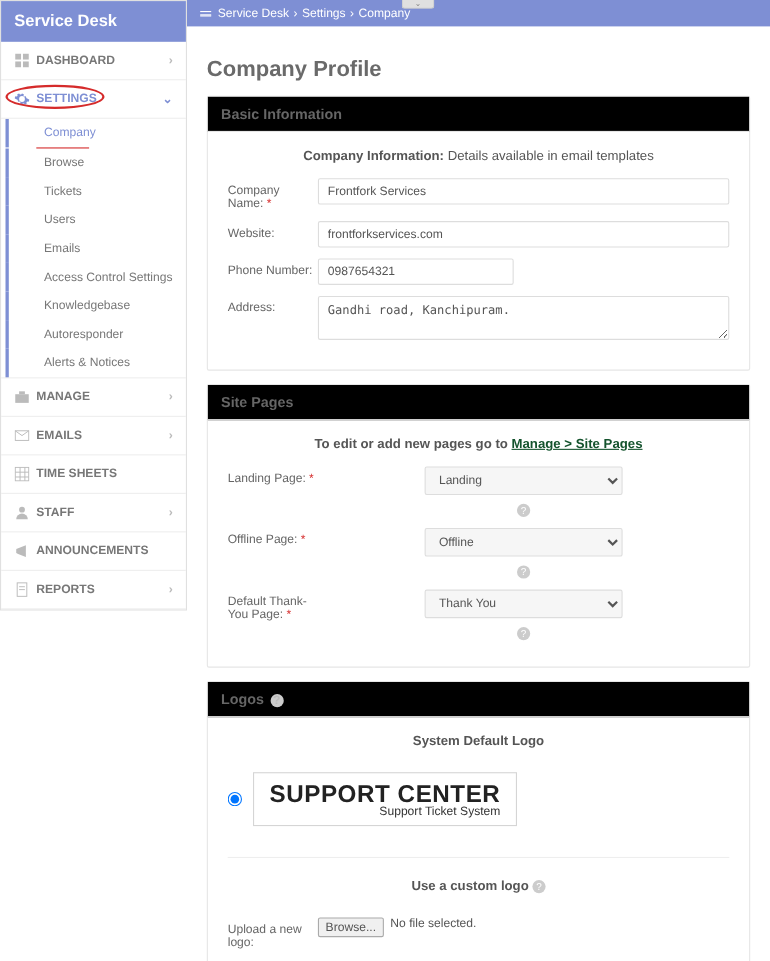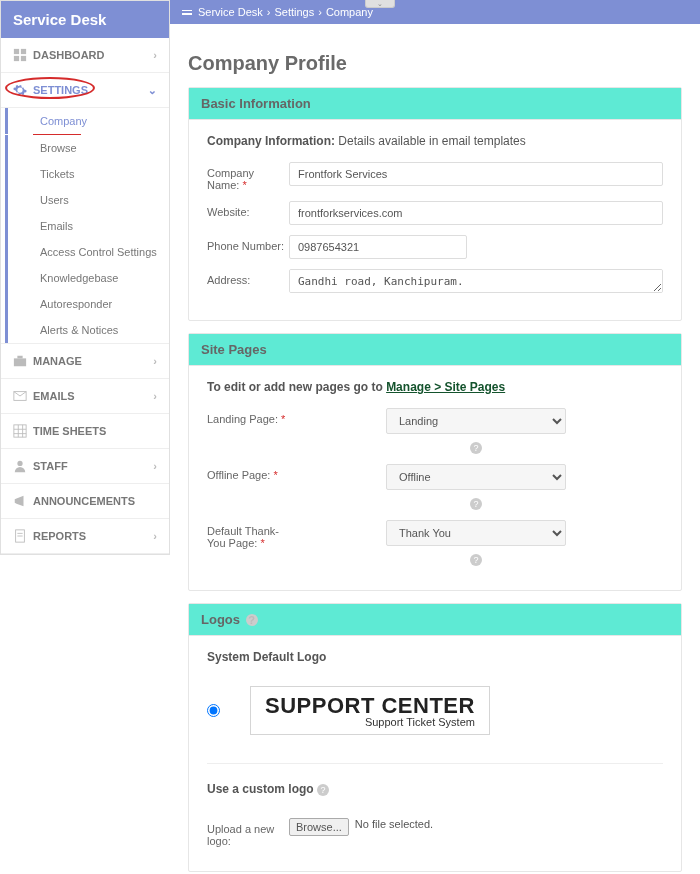--- a/index.html
+++ b/index.html
@@ -17,38 +17,38 @@
 .underline { border-bottom: 1px solid #d52b2b; width: 48px; margin-left: 32px; }
 
 .main { margin-left: 170px; }
 .topbar { background: #7e8fd4; color: #fff; padding: 6px 12px; font-size: 11px; display: flex; align-items: center; }
 .topbar .sep { margin: 0 4px; }
 .tab-handle { position: absolute; top: 0; left: 365px; width: 30px; height: 8px; background: #e0e0e0; border: 1px solid #ccc; border-top: none; border-radius: 0 0 3px 3px; font-size: 7px; text-align: center; line-height: 7px; color: #888; }
 
 .content { padding: 28px 18px; }
 h1.page-title { font-size: 20px; color: #6a6a6a; font-weight: bold; margin-bottom: 12px; }
 .panel { border: 1px solid #e6e6e6; border-radius: 2px; margin-bottom: 12px; }
-.panel-head { background: #5eead4; padding: 8px 12px; font-size: 13px; font-weight: bold; color: #666; border-bottom: 1px solid #e6e6e6; }
+.panel-head { background: #000000; padding: 8px 12px; font-size: 13px; font-weight: bold; color: #666; border-bottom: 1px solid #e6e6e6; }
 .panel-head .help { color: #bbb; font-size: 11px; margin-left: 2px; }
 .panel-body { padding: 14px 18px; }
-.section-title { font-size: 12px; color: #555; margin-bottom: 14px; }
+.section-title { font-size: 12px; color: #555; margin-bottom: 14px; text-align: center; }
 .section-title b { font-weight: bold; }
 .form-row { display: flex; align-items: flex-start; margin-bottom: 10px; }
 .form-label { width: 82px; font-size: 11px; color: #666; padding-top: 5px; }
 .req { color: #d52b2b; }
 .form-input { flex: 1; }
 input[type=text], select, textarea { border: 1px solid #ddd; padding: 5px 8px; font-size: 11px; color: #555; background: #fff; border-radius: 2px; }
 input[type=text] { width: 100%; }
-textarea { width: 100%; height: 24px; resize: both; }
+textarea { width: 100%; height: 40px; resize: both; }
 select { width: 180px; background: #f6f6f6; }
 .phone-input { width: 178px !important; }
 .select-wrap { display: flex; align-items: center; gap: 8px; flex-direction: column; }
 .help-icon { width: 12px; height: 12px; border-radius: 50%; background: #ccc; color: #fff; font-size: 9px; display: inline-flex; align-items: center; justify-content: center; }
 .link { color: #14532d; text-decoration: underline; font-weight: bold; }
-.logo-box { border: 1px solid #d5d5d5; padding: 6px 14px; display: inline-block; background: #fff; margin-left: 20px; }
+.logo-box { border: 1px solid #d5d5d5; padding: 6px 14px; display: inline-block; background: #fff; }
 .logo-main { font-size: 22px; font-weight: 900; color: #222; letter-spacing: 0.5px; }
 .logo-sub { font-size: 11px; color: #333; text-align: right; margin-top: -3px; }
 .radio-row { display: flex; align-items: center; gap: 10px; }
 .divider { border-top: 1px solid #eee; margin: 28px 0 18px; }
 .file-row { display: flex; gap: 6px; }
 .file-btn { font-size: 11px; padding: 2px 6px; background: #f0f0f0; border: 1px solid #aaa; border-radius: 2px; cursor: pointer; }
 .file-text { font-size: 11px; color: #555; }
 .btn-row { display: flex; gap: 10px; margin-top: 4px; }
 .btn { padding: 5px 10px; font-size: 11px; border-radius: 2px; cursor: pointer; }
 .btn-primary { background: #8bc34a; color: #fff; border: 1px solid #7cb342; }

